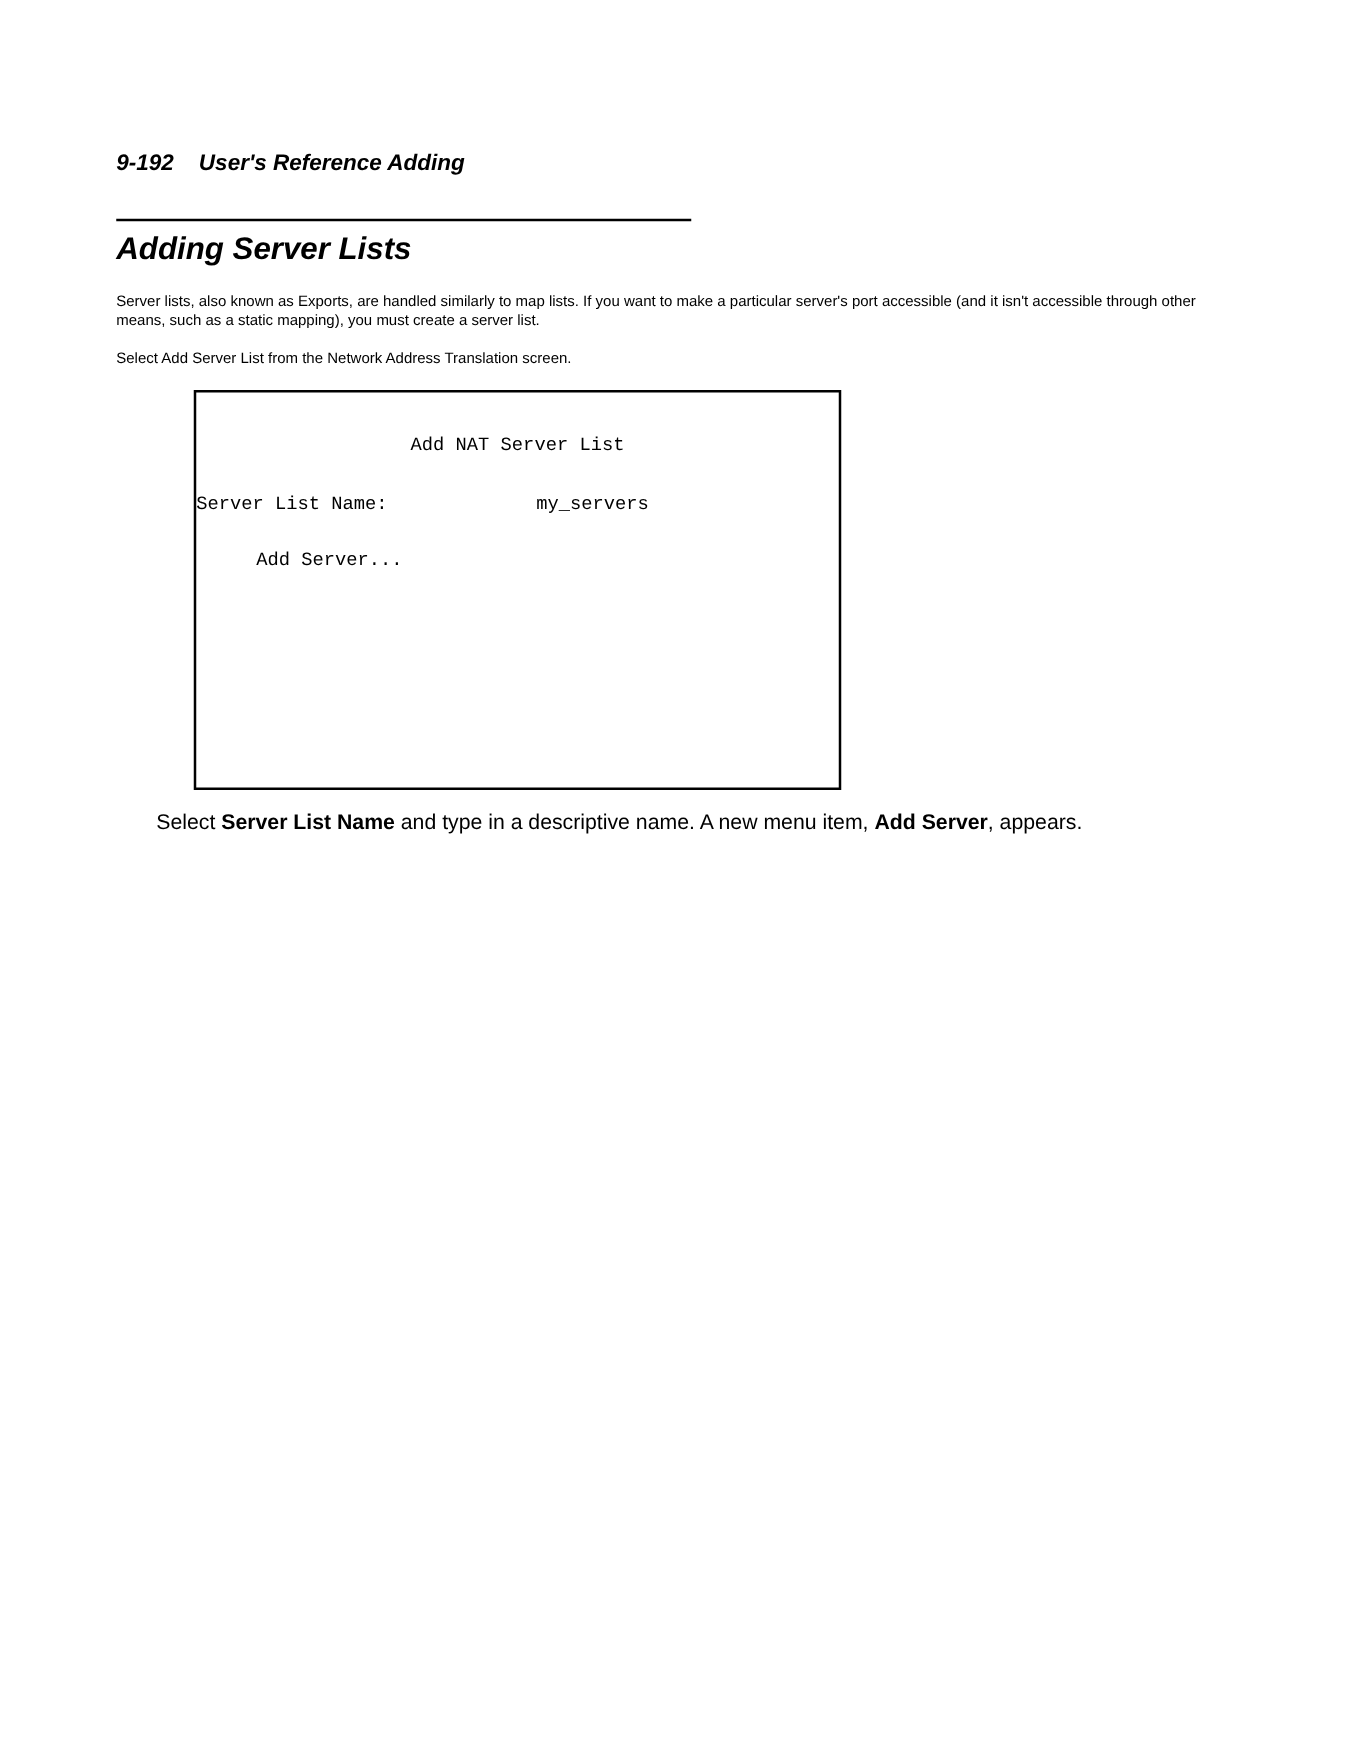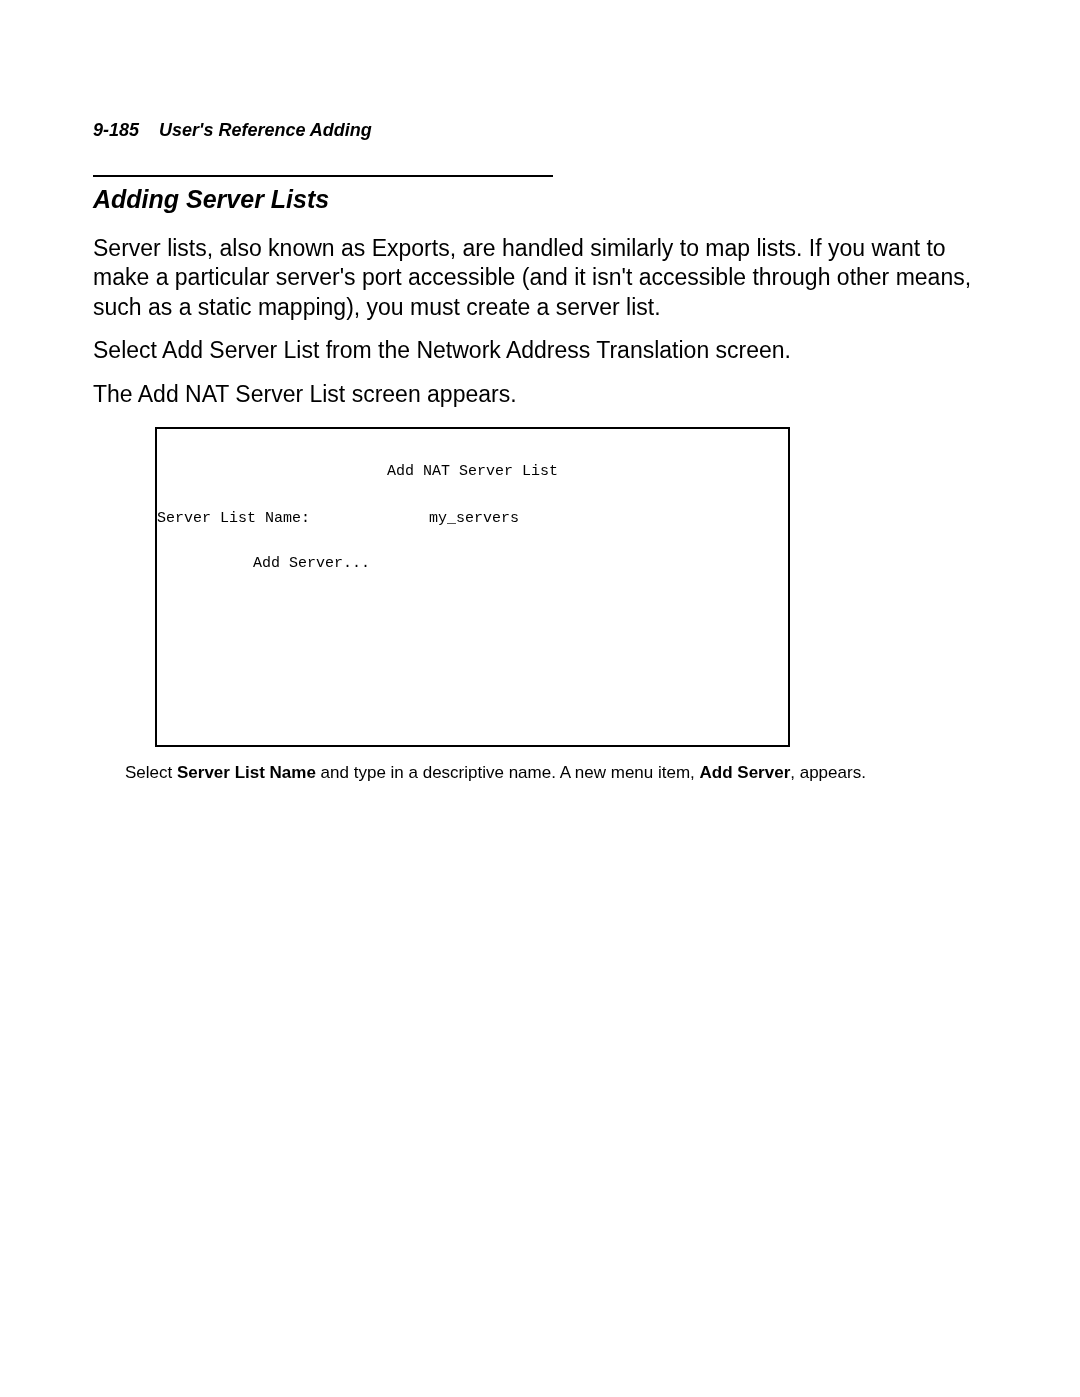--- a/index.html
+++ b/index.html
@@ -28,80 +28,79 @@
   }
   .section-title {
     font-style: italic;
     font-weight: bold;
     font-size: 25px;
     color: #000000;
     margin-bottom: 20px;
     font-family: "Trebuchet MS", Arial, sans-serif;
   }
   .body-text {
-    font-size: 23px;
+    font-size: 12px;
     line-height: 1.28;
     color: #000;
     margin-bottom: 14px;
     font-family: Arial, Helvetica, sans-serif;
   }
   .body-text b { font-weight: normal; }
   .console-box {
     border: 2px solid #000;
-    width: 635px;
+    width: 518px;
     height: 320px;
     margin: 18px 0 16px 62px;
     padding: 34px 0 0 0;
     font-family: "Courier New", Courier, monospace;
     font-size: 15px;
     color: #000;
     position: relative;
   }
   .console-title {
     text-align: center;
     margin-bottom: 30px;
   }
   .console-row {
     display: flex;
     margin-bottom: 10px;
   }
   .console-label { width: 272px; }
   .console-value { }
   .console-menu {
-    padding-left: 96px;
+    padding-left: 48px;
     margin-top: 28px;
   }
   .instr {
     font-size: 17px;
     margin-left: 32px;
     font-family: Liberation Sans, sans-serif;
   }
 </style>
 </head>
 <body>
 
 <div class="page">
 
   <div class="header">
-    <span>9-185</span>
+    <span>9-192</span>
     <span>&nbsp;&nbsp;</span>
     <span>User's Reference Adding</span>
   </div>
 
   <hr class="rule">
 
   <div class="section-title">Adding Server Lists</div>
 
   <p class="body-text">Server lists, also known as Exports, are handled similarly to map lists. If you want to make a particular server's port accessible (and it isn't accessible through other means, such as a static mapping), you must create a server list.</p>
 
   <p class="body-text">
     <span>Select </span><b>Add Server List</b><span> from the Network Address Translation screen.</span>
   </p>
 
-  <p class="body-text">The Add NAT Server List screen appears.</p>
 
   <div class="console-box">
     <div class="console-title">Add NAT Server List</div>
     <div class="console-row">
       <span class="console-label">Server List Name:</span>
       <span class="console-value">my_servers</span>
     </div>
     <div class="console-menu">Add Server...</div>
   </div>
 

